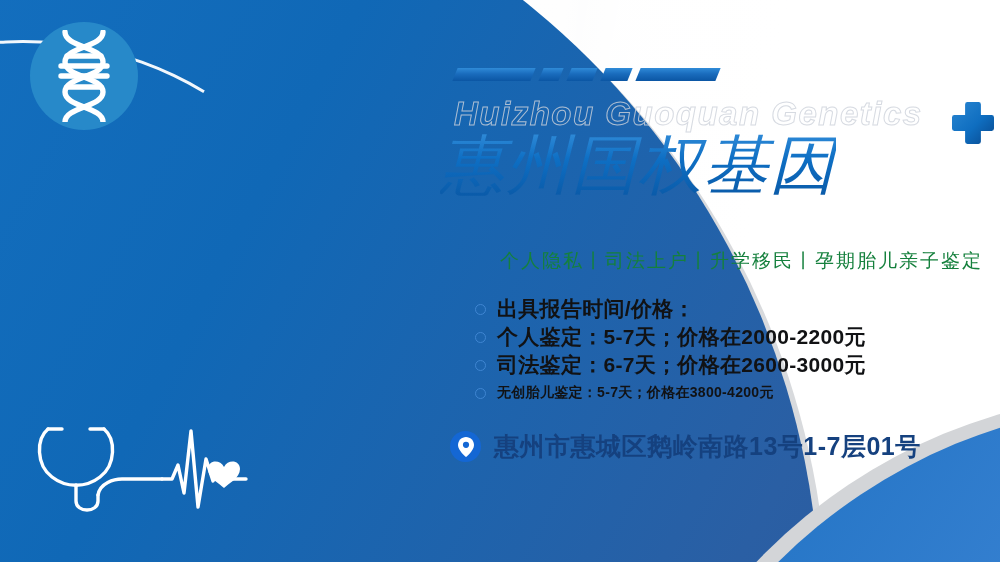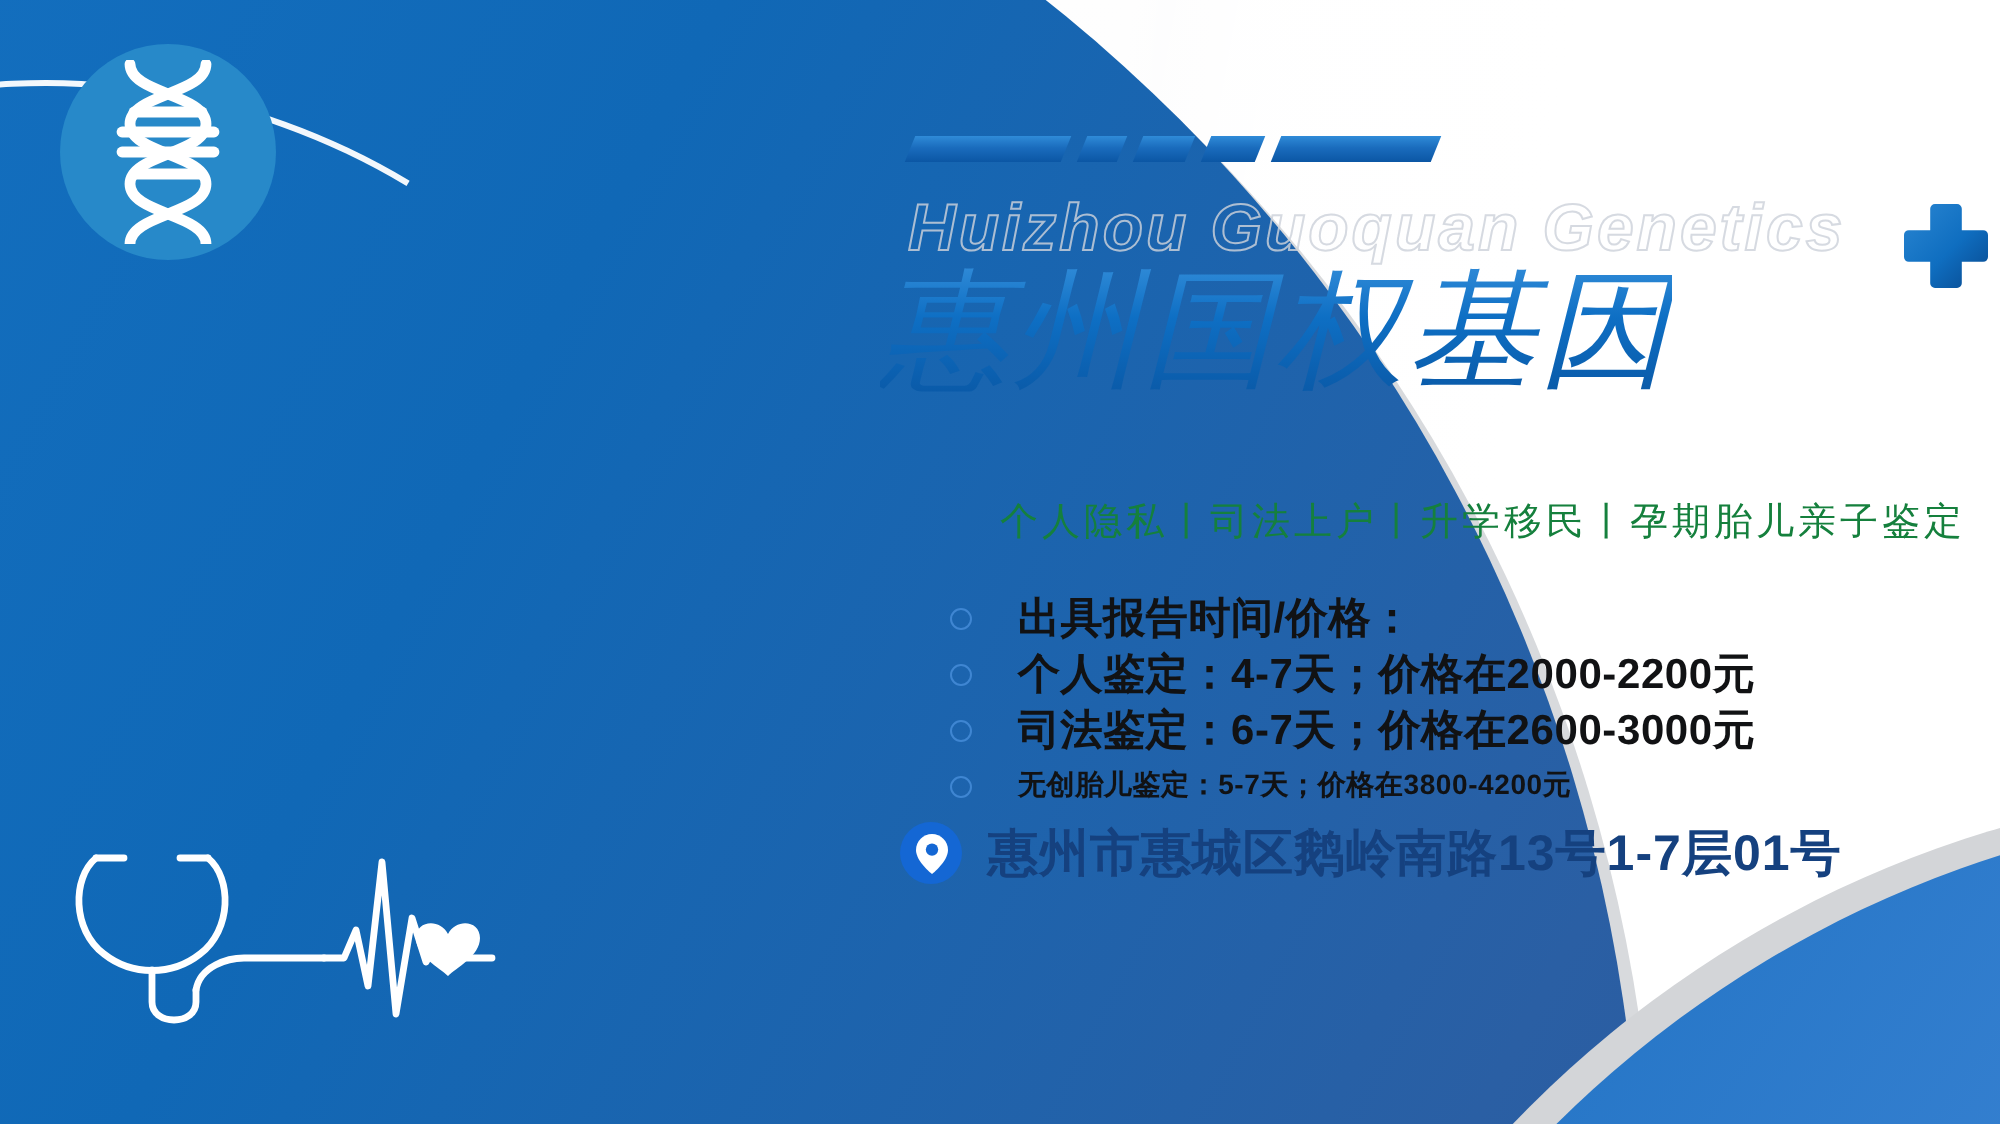--- a/index.html
+++ b/index.html
@@ -197,34 +197,34 @@
     font-size:19px;font-weight:500;color:#15803d;
     letter-spacing:2px;
     white-space:nowrap;
   }
 
   
   .bullets{
     position:absolute;left:45px;top:296px;width:520px;
   }
   .bullet-row{
-    display:flex;align-items:center;gap:23px;height:26px;margin-bottom:2px;
+    display:flex;align-items:center;gap:11px;height:26px;margin-bottom:2px;
   }
   .bullet-dot{
     width:9px;height:9px;border-radius:50%;
     border:1.6px solid #3f86d2;background:transparent;flex:0 0 auto;
   }
   .bullet-text{
     font-size:21px;font-weight:700;color:#111214;white-space:nowrap;letter-spacing:.3px;
   }
   .bullet-row.big .bullet-text{font-size:14px;}
 
   
   .address{
-    position:absolute;left:20px;top:410px;display:flex;align-items:center;gap:13px;
+    position:absolute;left:20px;top:430px;display:flex;align-items:center;gap:13px;
   }
   .pin{
     width:31px;height:31px;border-radius:50%;
     background:#1467d4;display:flex;align-items:center;justify-content:center;flex:0 0 auto;
   }
   .address-text{
     font-size:25px;font-weight:700;color:#15417f;white-space:nowrap;letter-spacing:.5px;
   }
 </style>
 </head>
@@ -306,21 +306,21 @@
 
     <div class="subtitle">个人隐私丨司法上户丨升学移民丨孕期胎儿亲子鉴定</div>
 
     <div class="bullets">
       <div class="bullet-row">
         <span class="bullet-dot"></span>
         <span class="bullet-text">出具报告时间/价格：</span>
       </div>
       <div class="bullet-row">
         <span class="bullet-dot"></span>
-        <span class="bullet-text">个人鉴定：4-7天；价格在2000-2200元</span>
+        <span class="bullet-text">个人鉴定：5-7天；价格在2000-2200元</span>
       </div>
       <div class="bullet-row">
         <span class="bullet-dot"></span>
         <span class="bullet-text">司法鉴定：6-7天；价格在2600-3000元</span>
       </div>
       <div class="bullet-row big">
         <span class="bullet-dot"></span>
         <span class="bullet-text">无创胎儿鉴定：5-7天；价格在3800-4200元</span>
       </div>
     </div>

